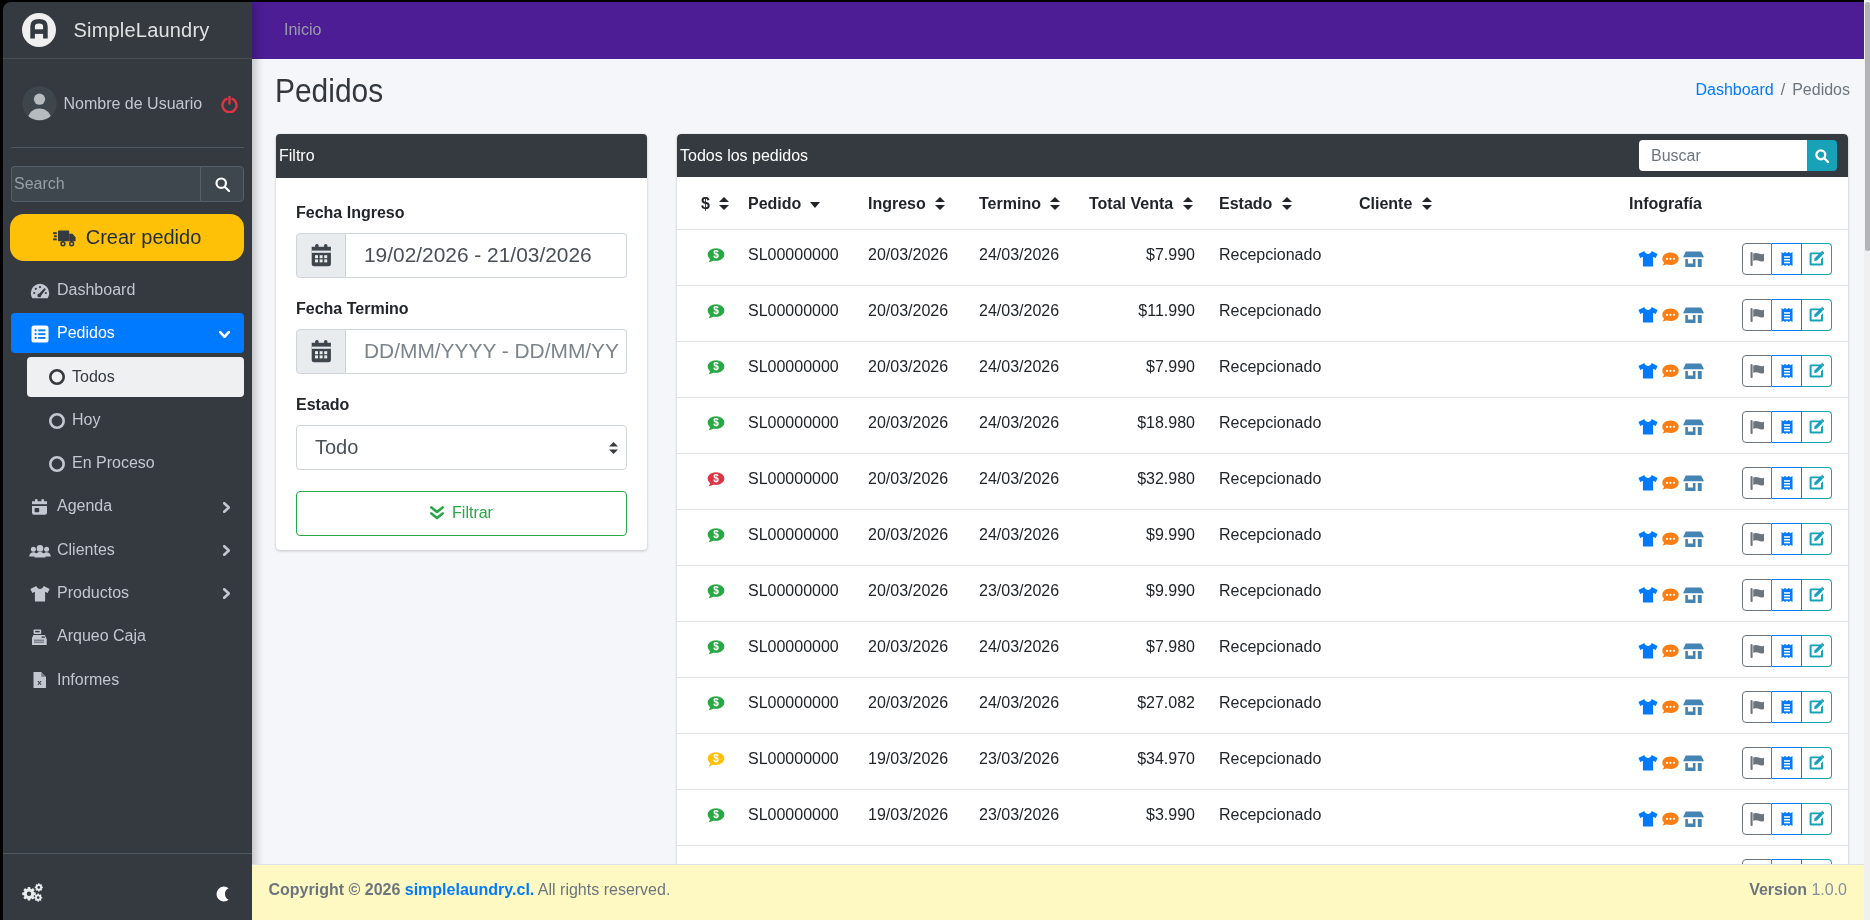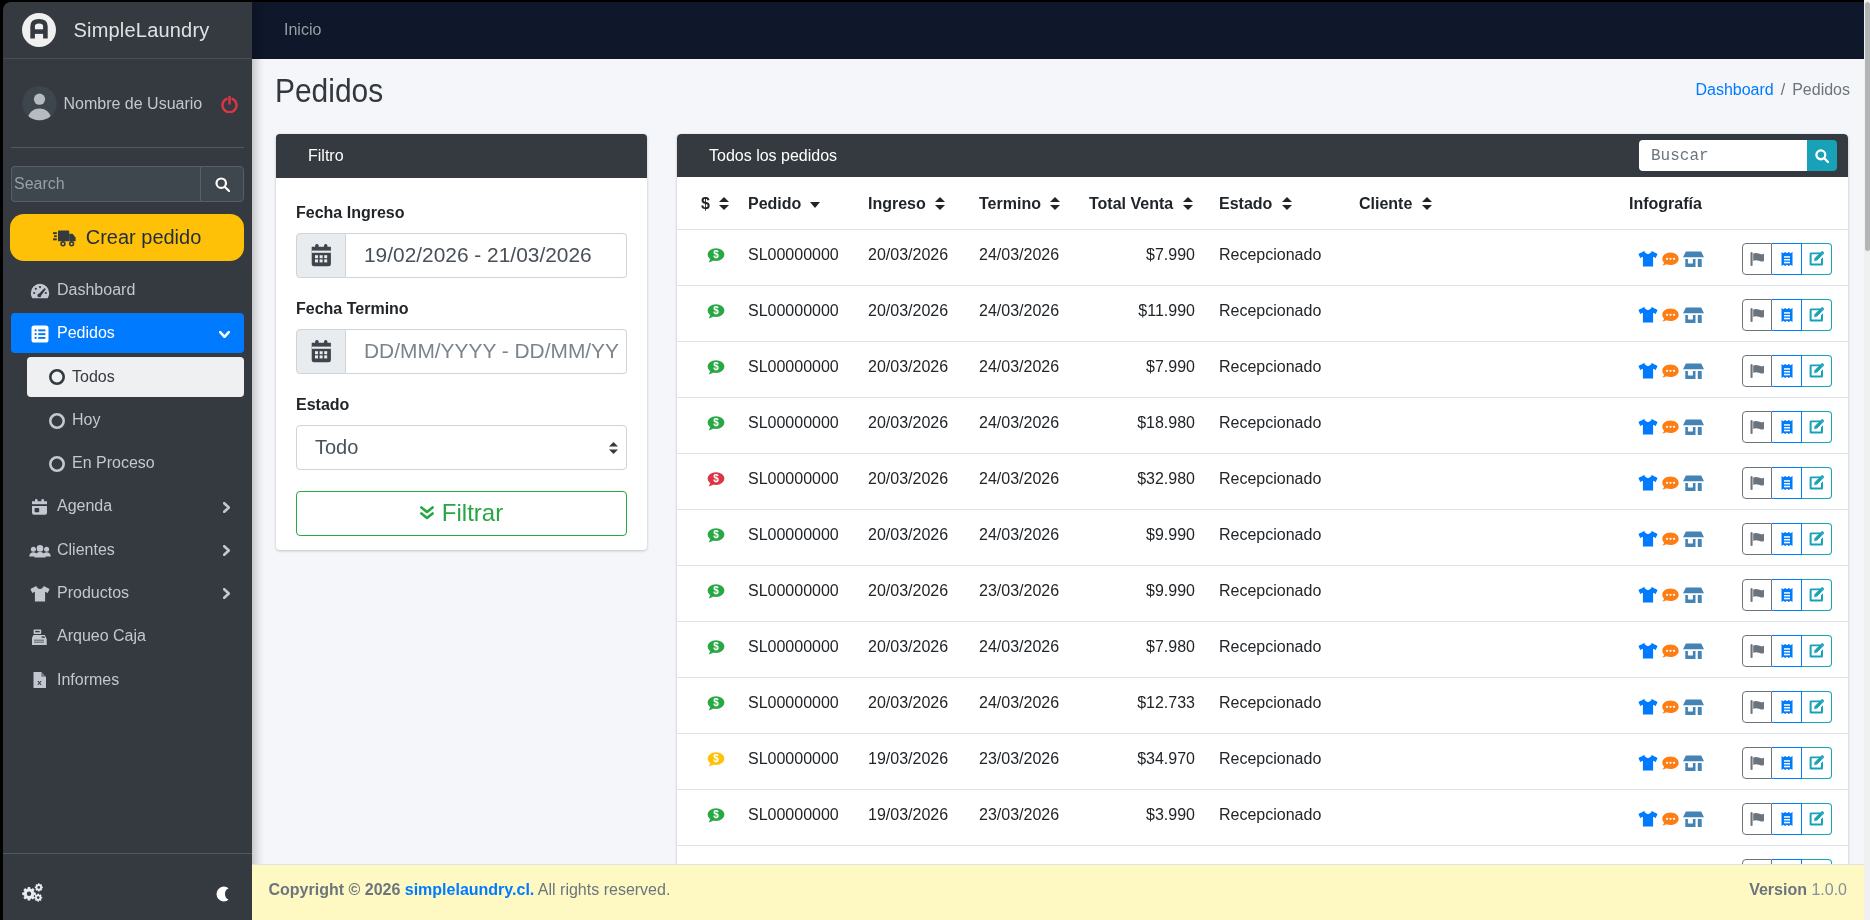--- a/index.html
+++ b/index.html
@@ -32,58 +32,58 @@
 .nl .cart { margin-left:auto; margin-right:14px; }
 .nl.active { background:#007bff; color:#fff; }
 .nl.sub { margin-left:24px; width:217px; padding-left:22px; }
 .nl.sub .nico { width:16px; margin-right:7px; margin-left:0; text-align:left; }
 .nl.sub.subactive { background:#eef0f1; color:#343a40; }
 #sidefoot { position:absolute; left:0; right:0; bottom:0; height:67px; border-top:1px solid #4f5962; }
 #sidefoot .gg { position:absolute; left:18px; top:29px; }
 #sidefoot .mm { position:absolute; right:21px; top:30px; }
 
 
-#navbar { left:252px; top:2px; width:1612px; height:56.5px; background:#0f172a;
+#navbar { left:252px; top:2px; width:1612px; height:56.5px; background:#4c1d95;
   display:flex; align-items:center; }
 #navbar .lnk { color:#999ea4; margin-left:32px; }
 
 
 #content { left:252px; top:58.5px; width:1612px; height:861.5px; background:#f4f6f9; overflow:hidden; }
 h1 { position:absolute; left:22.6px; top:12px; font-size:34px; font-weight:500; color:#32383e; transform:scaleX(.88); transform-origin:0 0; }
 #bc { position:absolute; top:22px; right:14px; font-size:16px; }
 #bc .bl { color:#007bff; }
 #bc .sep { color:#6c757d; padding:0 7px; }
 #bc .cur { color:#6c757d; }
 
 .card { position:absolute; background:#fff; border-radius:4px;
   box-shadow:0 0 1px rgba(0,0,0,.12), 0 1px 3px rgba(0,0,0,.2); }
 .chead { height:43.5px; background:#343a40; border-radius:4px 4px 0 0; color:#fff;
-  display:flex; align-items:center; padding-left:32px; font-size:16px; }
+  display:flex; align-items:center; padding-left:3px; font-size:16px; }
 
 
 #fcard { left:24px; top:75.5px; width:371px; height:416px; }
 #fcard .body { padding:23px 20px 0 20px; }
 .flabel { font-weight:bold; color:#212529; line-height:24px; margin-bottom:8px; }
 .igroup { display:flex; height:45px; margin-bottom:19px; }
 .igroup .pre { width:50px; background:#e9ecef; border:1px solid #ced4da; border-radius:4px 0 0 4px;
   display:flex; align-items:center; justify-content:center; }
 .igroup .fld { flex:1; border:1px solid #ced4da; border-left:none; border-radius:0 4px 4px 0;
   display:flex; align-items:center; padding-left:18px; font-size:20.9px; color:#495057; }
 .igroup .fld.ph { color:#7c848b; }
 .sel { height:45px; border:1px solid #ced4da; border-radius:4px; display:flex; align-items:center;
   padding:0 8px 0 18px; font-size:20px; color:#495057; margin-bottom:21px; }
 .sel .arr { margin-left:auto; }
 #fbtn { height:45px; border:1px solid #28a745; border-radius:4px; display:flex; align-items:center;
-  justify-content:center; color:#28a745; font-size:24px; }
+  justify-content:center; color:#28a745; font-size:16px; }
 #fbtn .t { margin-left:8px; }
 
 
 #tcard { left:425px; top:75.5px; width:1171px; height:788px; overflow:hidden; }
 #tcard .chead { height:43px; padding-right:11px; }
-#tsearch { margin-left:auto; display:flex; height:31px; width:198px;font-family:Liberation Mono, monospace; }
+#tsearch { margin-left:auto; display:flex; height:31px; width:198px; }
 #tsearch .inp { flex:1; background:#fff; border-radius:4px 0 0 4px; display:flex; align-items:center;
   padding-left:12px; color:#6c757d; font-size:16px; }
 #tsearch .btn { width:30px; background:#17a2b8; border-radius:0 4px 4px 0;
   display:flex; align-items:center; justify-content:center; }
 
 table { border-collapse:collapse; table-layout:fixed; width:1171px; }
 col.c1 { width:59px; } col.c2 { width:120px; } col.c3 { width:111px; } col.c4 { width:110px; }
 col.c5 { width:130px; } col.c6 { width:140px; } col.c7 { width:270px; } col.c8 { width:231px; }
 th { text-align:left; font-size:16px; color:#212529; font-weight:bold; height:52px; box-sizing:border-box;
   padding:3px 0 0 12px; vertical-align:middle; border-bottom:1px solid #dee2e6; white-space:nowrap; }
@@ -867,21 +867,21 @@
 </tr>
 <tr>
 <td class="c-ic"><svg width="17.5" height="14.6" viewBox="0 0 17.5 14.6" style="vertical-align:middle">
                 <ellipse cx="9" cy="6.6" rx="8.4" ry="6.4" fill="#28a745"></ellipse>
                 <path d="M3.4,10.2 C3.2,11.8 2.4,13.3 1.5,14.3 C3.5,14.1 5.3,13.3 6.6,12.3 z" fill="#28a745"></path>
                 <text x="9" y="10.3" font-family="Liberation Sans, sans-serif" font-size="10" font-weight="bold" fill="#fff" text-anchor="middle">$</text>
               </svg></td>
 <td>SL00000000</td>
 <td>20/03/2026</td>
 <td>24/03/2026</td>
-<td class="c-amt">$12.733</td>
+<td class="c-amt">$27.082</td>
 <td>Recepcionado</td>
 <td></td>
 <td class="c-info"><span class="mini">
                 <svg width="20" height="16" viewBox="0 0 20 16" style="vertical-align:middle">
                   <path d="M6.3,0 L0.4,2.9 2.3,6.9 4.9,5.7 4.9,15.6 15.1,15.6 15.1,5.7 17.7,6.9 19.6,2.9 13.7,0 C13.2,1.8 11.8,2.9 10,2.9 8.2,2.9 6.8,1.8 6.3,0 z" fill="#007bff" transform="scale(1.0)"></path>
                 </svg>
                 <span class="g1"></span>
                 <svg width="17" height="14" viewBox="0 0 17 14" style="vertical-align:middle">
                   <path d="M8.5,0.5 C3.9,0.5 0.3,3.3 0.3,6.8 c0,1.5 0.68,2.9 1.8,4 c-0.3,1.1 -1.15,2.05 -1.7,2.6 c0.8,0.22 2.5,-0.27 3.75,-1.1 c1.3,0.5 2.85,0.8 4.35,0.8 c4.6,0 8.2,-2.8 8.2,-6.3 S13.1,0.5 8.5,0.5 z" fill="#fd7e14"></path>
                   <circle cx="5" cy="6.8" r="1.1" fill="#fff"></circle>

